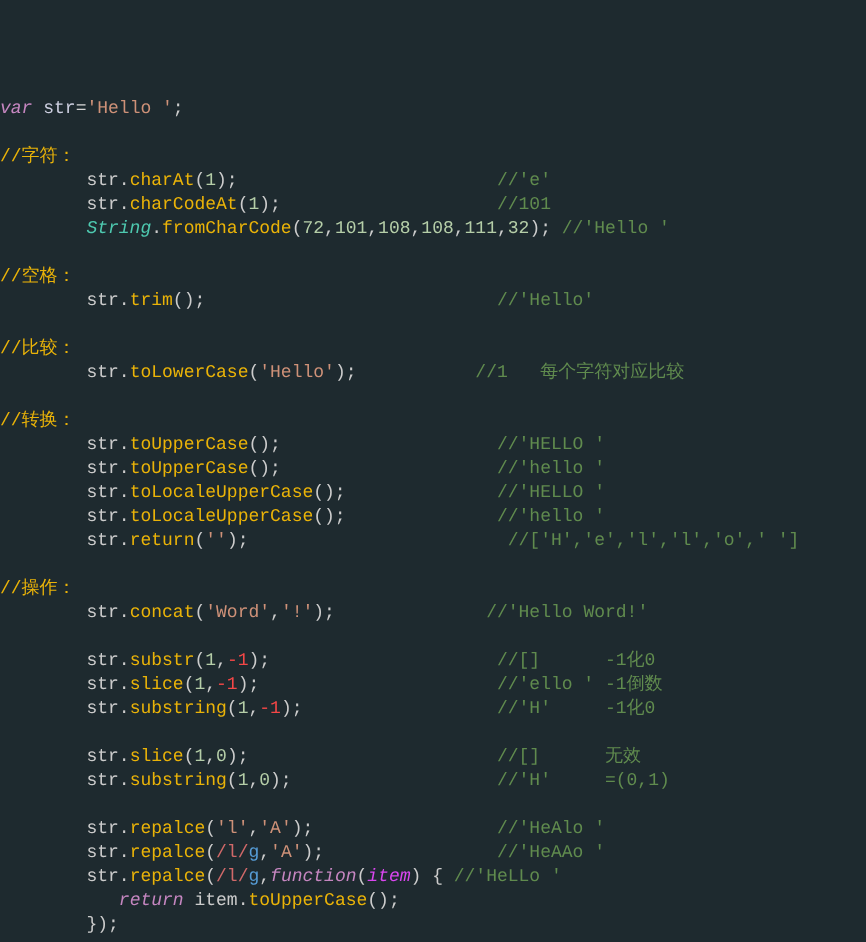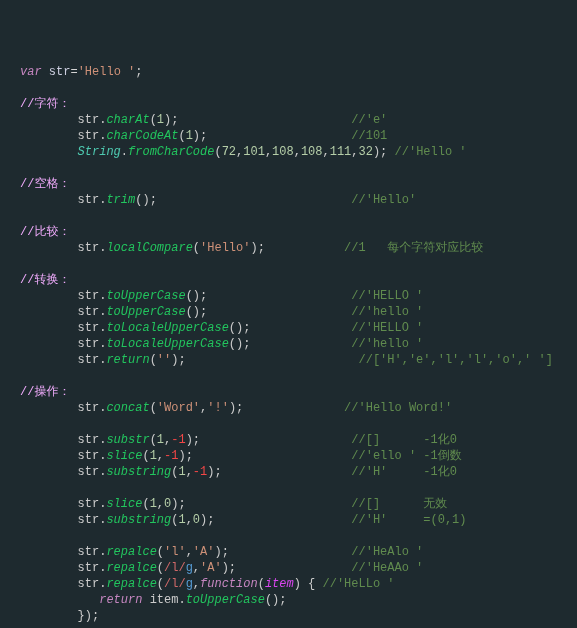--- a/index.html
+++ b/index.html
@@ -8,53 +8,53 @@
     background: #1e2a2f;
     font-family: Consolas, 'Courier New', monospace;
     font-size: 12px;
     line-height: 16px;
     color: #ccc;
     white-space: pre;
     overflow: hidden;
     width: 577px;
     height: 628px;
   }
-  .code-line { white-space: pre; margin-left: 20px; }
+  .code-line { white-space: pre; }
   .kw   { color: #c586c0; font-style: italic; }
   .var  { color: #cdcfe0; }
   .op   { color: #d4d4d4; }
   .str  { color: #ce9178; }
   .num  { color: #b5cea8; }
   .neg  { color: #f44747; }
-  .meth { color: #22c55e; font-style: italic; }
+  .meth { color: #eab308; }
   .cls  { color: #4ec9b0; font-style: italic; text-align: right; }
   .fnkw { color: #c586c0; font-style: italic; font-family: Liberation Mono, monospace; }
   .param{ color: #d946ef; font-style: italic; }
   .regex{ color: #d16969; }
   .rflag{ color: #569cd6; }
   .cmt  { color: #608b4e; }
-  .cmtcn{ color: #f0abfc; }
+  .cmtcn{ color: #eab308; }
 </style>
 </head>
 <body>
 
 
 
 <div><span class="code-line"><span class="kw">var</span><span> </span><span class="var">str</span><span class="op">=</span><span class="str">'Hello '</span><span>;</span></span>
 
 <span class="code-line"><span class="cmtcn">//字符：</span></span>
 <span class="code-line"><span>        str.</span><span class="meth">charAt</span><span>(</span><span class="num">1</span><span>);</span><span>                        </span><span class="cmt">//'e'</span></span>
 <span class="code-line"><span>        str.</span><span class="meth">charCodeAt</span><span>(</span><span class="num">1</span><span>);</span><span>                    </span><span class="cmt">//101</span></span>
 <span class="code-line"><span>        </span><span class="cls">String</span><span>.</span><span class="meth">fromCharCode</span><span>(</span><span class="num">72</span><span>,</span><span class="num">101</span><span>,</span><span class="num">108</span><span>,</span><span class="num">108</span><span>,</span><span class="num">111</span><span>,</span><span class="num">32</span><span>); </span><span class="cmt">//'Hello '</span></span>
 
 <span class="code-line"><span class="cmtcn">//空格：</span></span>
 <span class="code-line"><span>        str.</span><span class="meth">trim</span><span>();</span><span>                           </span><span class="cmt">//'Hello'</span></span>
 
 <span class="code-line"><span class="cmtcn">//比较：</span></span>
-<span class="code-line"><span>        str.</span><span class="meth">localCompare</span><span>(</span><span class="str">'Hello'</span><span>);</span><span>           </span><span class="cmt">//1   每个字符对应比较</span></span>
+<span class="code-line"><span>        str.</span><span class="meth">toLowerCase</span><span>(</span><span class="str">'Hello'</span><span>);</span><span>           </span><span class="cmt">//1   每个字符对应比较</span></span>
 
 <span class="code-line"><span class="cmtcn">//转换：</span></span>
 <span class="code-line"><span>        str.</span><span class="meth">toUpperCase</span><span>();</span><span>                    </span><span class="cmt">//'HELLO '</span></span>
 <span class="code-line"><span>        str.</span><span class="meth">toUpperCase</span><span>();</span><span>                    </span><span class="cmt">//'hello '</span></span>
 <span class="code-line"><span>        str.</span><span class="meth">toLocaleUpperCase</span><span>();</span><span>              </span><span class="cmt">//'HELLO '</span></span>
 <span class="code-line"><span>        str.</span><span class="meth">toLocaleUpperCase</span><span>();</span><span>              </span><span class="cmt">//'hello '</span></span>
 <span class="code-line"><span>        str.</span><span class="meth">return</span><span>(</span><span class="str">''</span><span>);</span><span>                        </span><span class="cmt">//['H','e','l','l','o',' ']</span></span>
 
 <span class="code-line"><span class="cmtcn">//操作：</span></span>
 <span class="code-line"><span>        str.</span><span class="meth">concat</span><span>(</span><span class="str">'Word'</span><span>,</span><span class="str">'!'</span><span>);</span><span>              </span><span class="cmt">//'Hello Word!'</span></span>

